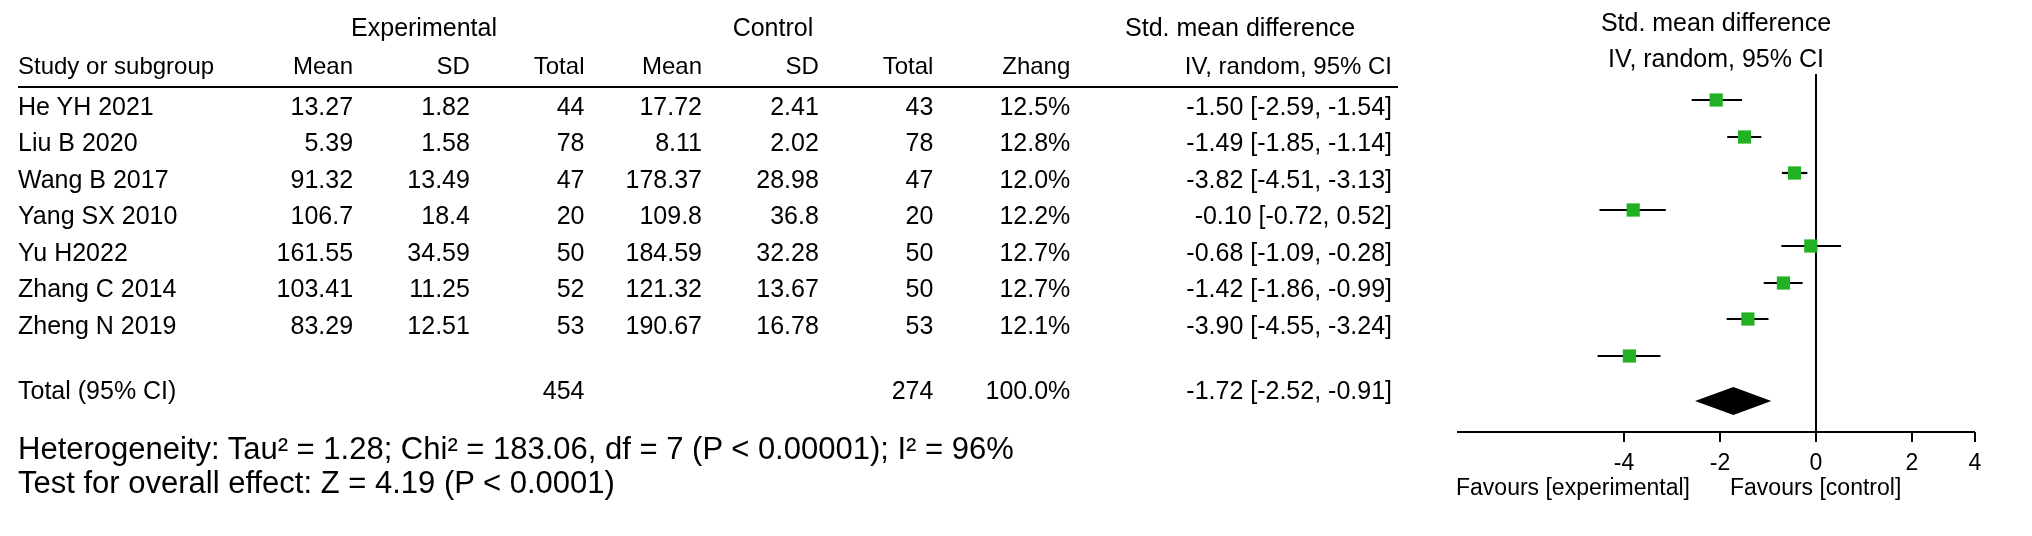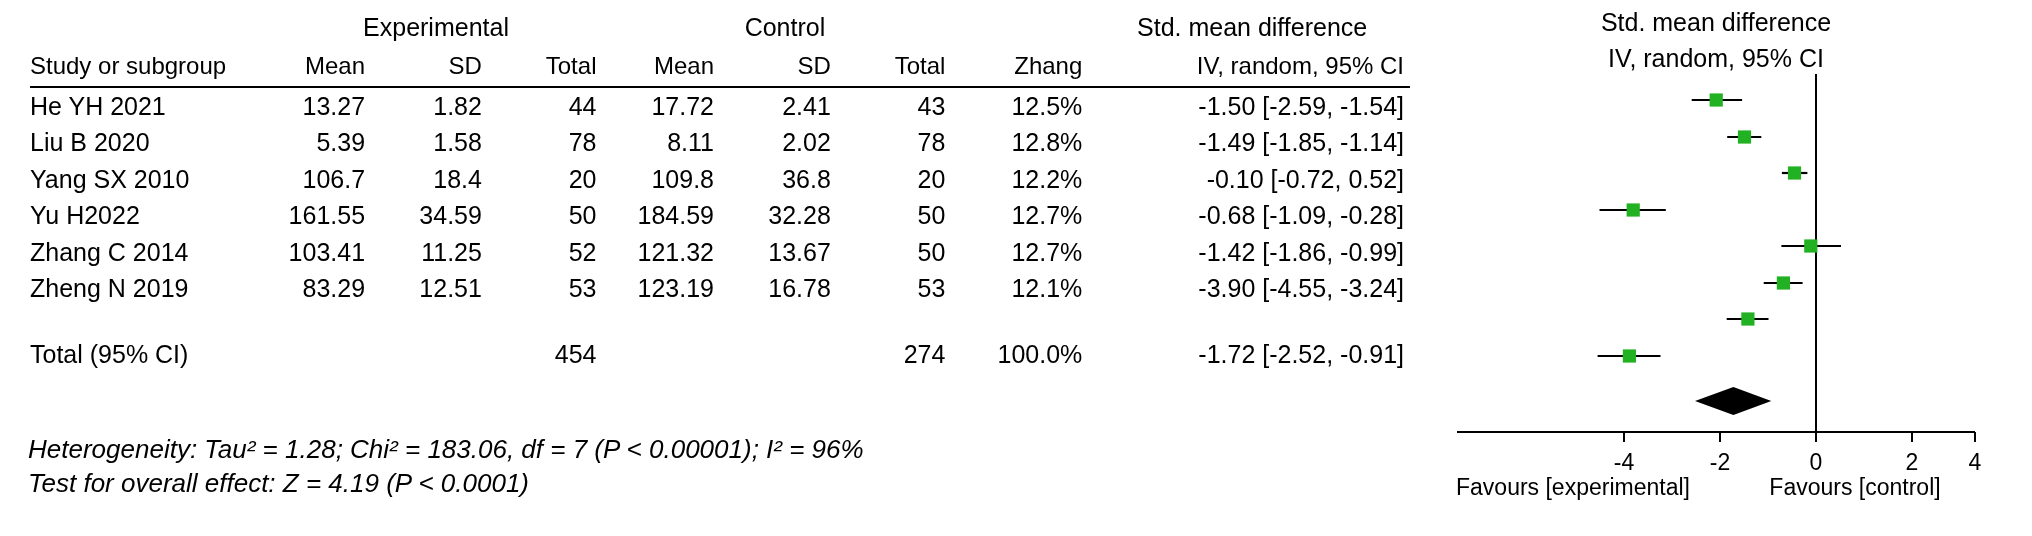--- a/index.html
+++ b/index.html
@@ -25,21 +25,20 @@
   .table-wrap {
     position: absolute;
     left: 18px;
     top: 8px;
     width: 1380px;
   }
   table.forest {
     border-collapse: collapse;
     font-size: 25px;
     width: 1380px;
-    margin-left: 12px;
   }
   table.forest td, table.forest th {
     padding: 0;
     font-weight: normal;
     white-space: nowrap;
   }
 
   .grp-head {
     text-align: center;
     font-size: 25px;
@@ -71,25 +70,24 @@
 
   .total-row td {
     font-weight: bold;
     height: 42px;
     vertical-align: middle;
     font-size: 25px;
   }
 
   .notes {
     position: absolute;
-    left: 28px;
+    left: 18px;
     top: 432px;
-    font-size: 26px;
+    font-size: 31px;
     line-height: 34px;
-    font-style: italic;
   }
   .notes div { white-space: nowrap; }
 
   
   .plot {
     position: absolute;
     left: 1400px;
     top: 0;
     width: 632px;
     height: 536px;
@@ -114,21 +112,20 @@
     left: 56px;
     top: 0;
     width: 250px;
     text-align: left;
   }
   .fav-ctl {
     position: absolute;
     left: 330px;
     top: 0;
     width: 250px;
-    text-align: center;
   }
   svg.forest-svg {
     position: absolute;
     left: 0;
     top: 0;
   }
   .tick-label {
     font-family: "Liberation Sans", sans-serif;
     font-size: 23px;
     fill: #000;
@@ -180,20 +177,31 @@
         <td class="c-num">5.39</td>
         <td class="c-num">1.58</td>
         <td class="c-tot">78</td>
         <td class="c-num">8.11</td>
         <td class="c-num">2.02</td>
         <td class="c-tot">78</td>
         <td class="c-wt">12.8%</td>
         <td class="c-eff">-1.49 [-1.85, -1.14]</td>
       </tr>
       <tr class="data-row">
+        <td class="c-study">Wang B 2017</td>
+        <td class="c-num">91.32</td>
+        <td class="c-num">13.49</td>
+        <td class="c-tot">47</td>
+        <td class="c-num">178.37</td>
+        <td class="c-num">28.98</td>
+        <td class="c-tot">47</td>
+        <td class="c-wt">12.0%</td>
+        <td class="c-eff">-3.82 [-4.51, -3.13]</td>
+      </tr>
+      <tr class="data-row">
         <td class="c-study">Yang SX 2010</td>
         <td class="c-num">106.7</td>
         <td class="c-num">18.4</td>
         <td class="c-tot">20</td>
         <td class="c-num">109.8</td>
         <td class="c-num">36.8</td>
         <td class="c-tot">20</td>
         <td class="c-wt">12.2%</td>
         <td class="c-eff">-0.10 [-0.72, 0.52]</td>
       </tr>
@@ -217,21 +225,21 @@
         <td class="c-num">13.67</td>
         <td class="c-tot">50</td>
         <td class="c-wt">12.7%</td>
         <td class="c-eff">-1.42 [-1.86, -0.99]</td>
       </tr>
       <tr class="data-row">
         <td class="c-study">Zheng N 2019</td>
         <td class="c-num">83.29</td>
         <td class="c-num">12.51</td>
         <td class="c-tot">53</td>
-        <td class="c-num">123.19</td>
+        <td class="c-num">190.67</td>
         <td class="c-num">16.78</td>
         <td class="c-tot">53</td>
         <td class="c-wt">12.1%</td>
         <td class="c-eff">-3.90 [-4.55, -3.24]</td>
       </tr>
 
       <tr class="spacer-row">
         <td colspan="9"></td>
       </tr>
 

